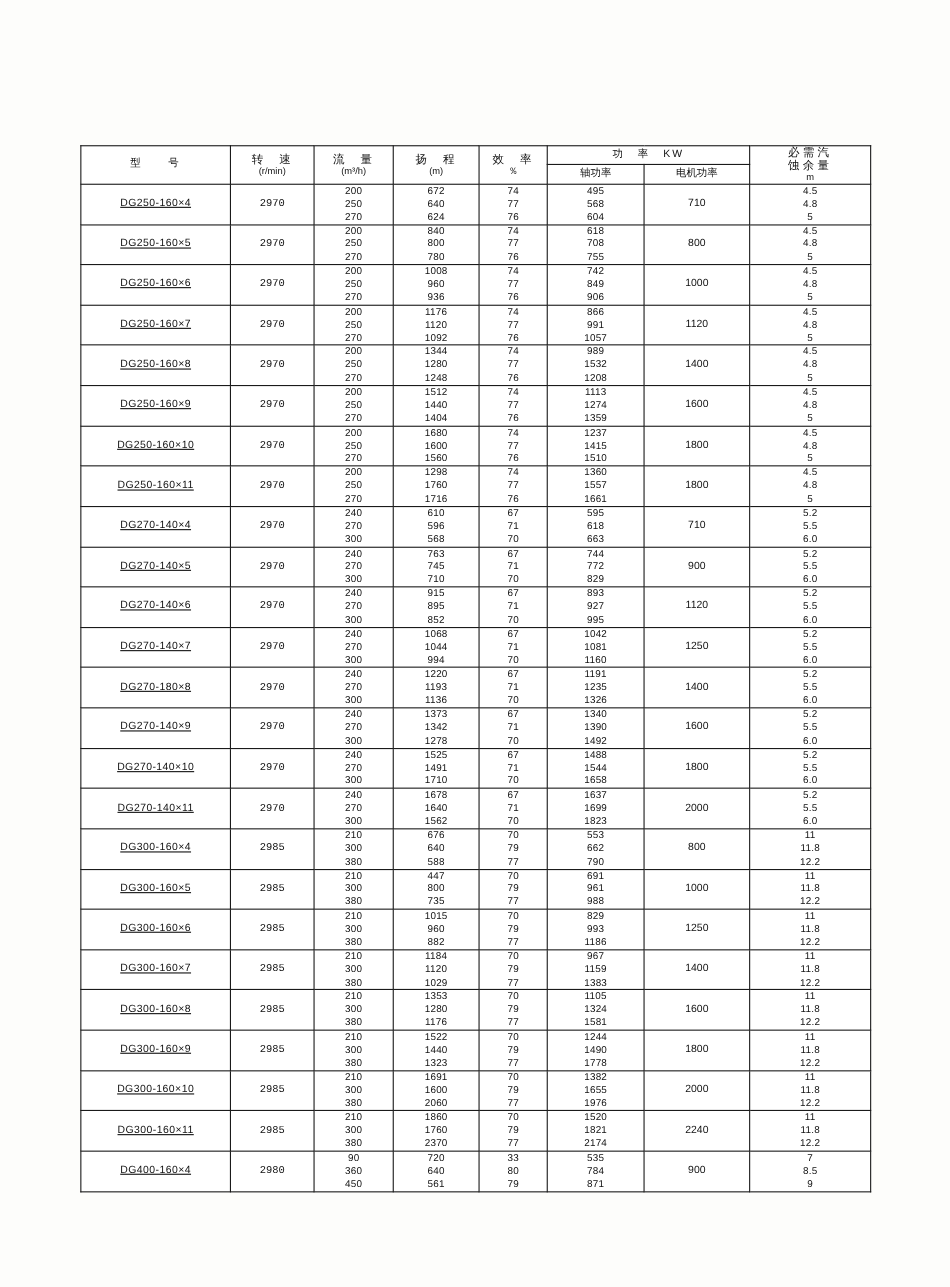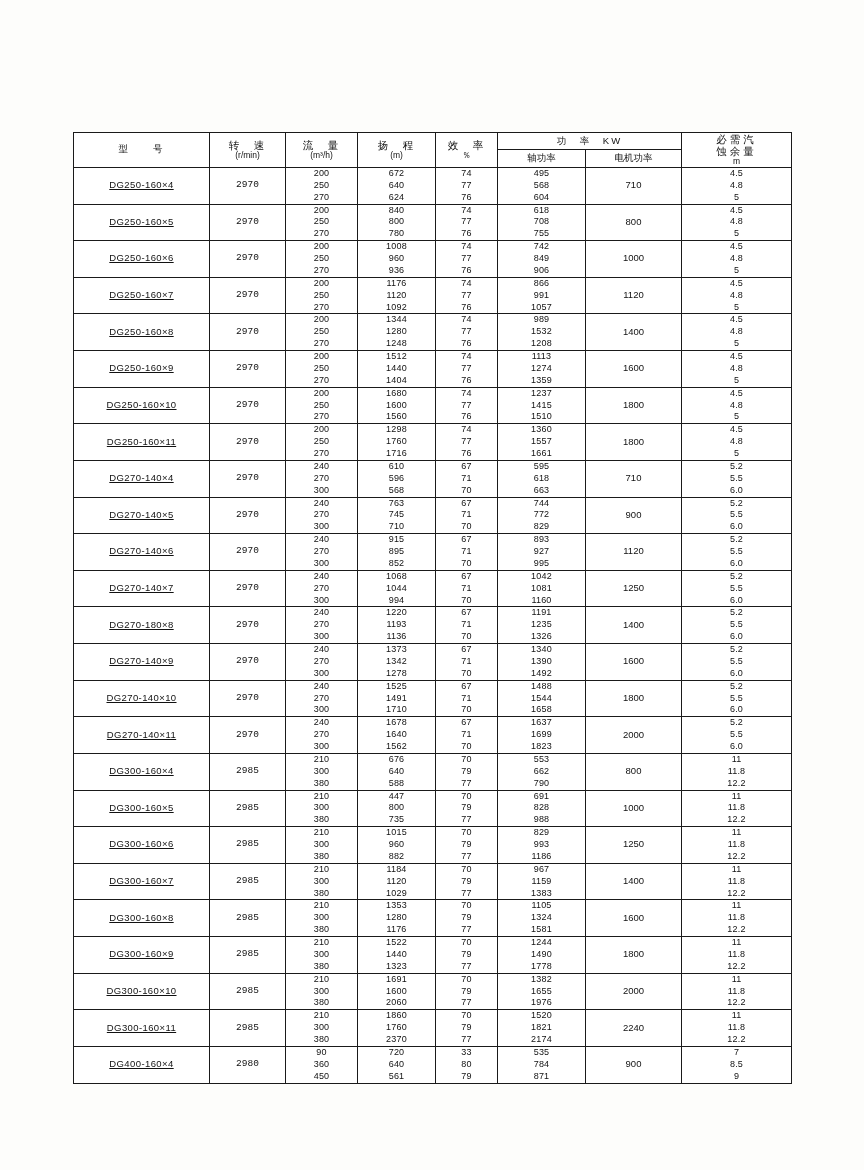--- a/index.html
+++ b/index.html
@@ -661,21 +661,21 @@
               <span class="stack">800</span>
               <span class="stack">735</span>
             </td>
             <td>
               <span class="stack">70</span>
               <span class="stack">79</span>
               <span class="stack">77</span>
             </td>
             <td>
               <span class="stack">691</span>
-              <span class="stack">828</span>
+              <span class="stack">961</span>
               <span class="stack">988</span>
             </td>
             <td class="motor">1000</td>
             <td>
               <span class="stack">11</span>
               <span class="stack">11.8</span>
               <span class="stack">12.2</span>
             </td>
           </tr>
           <tr class="row-3">

